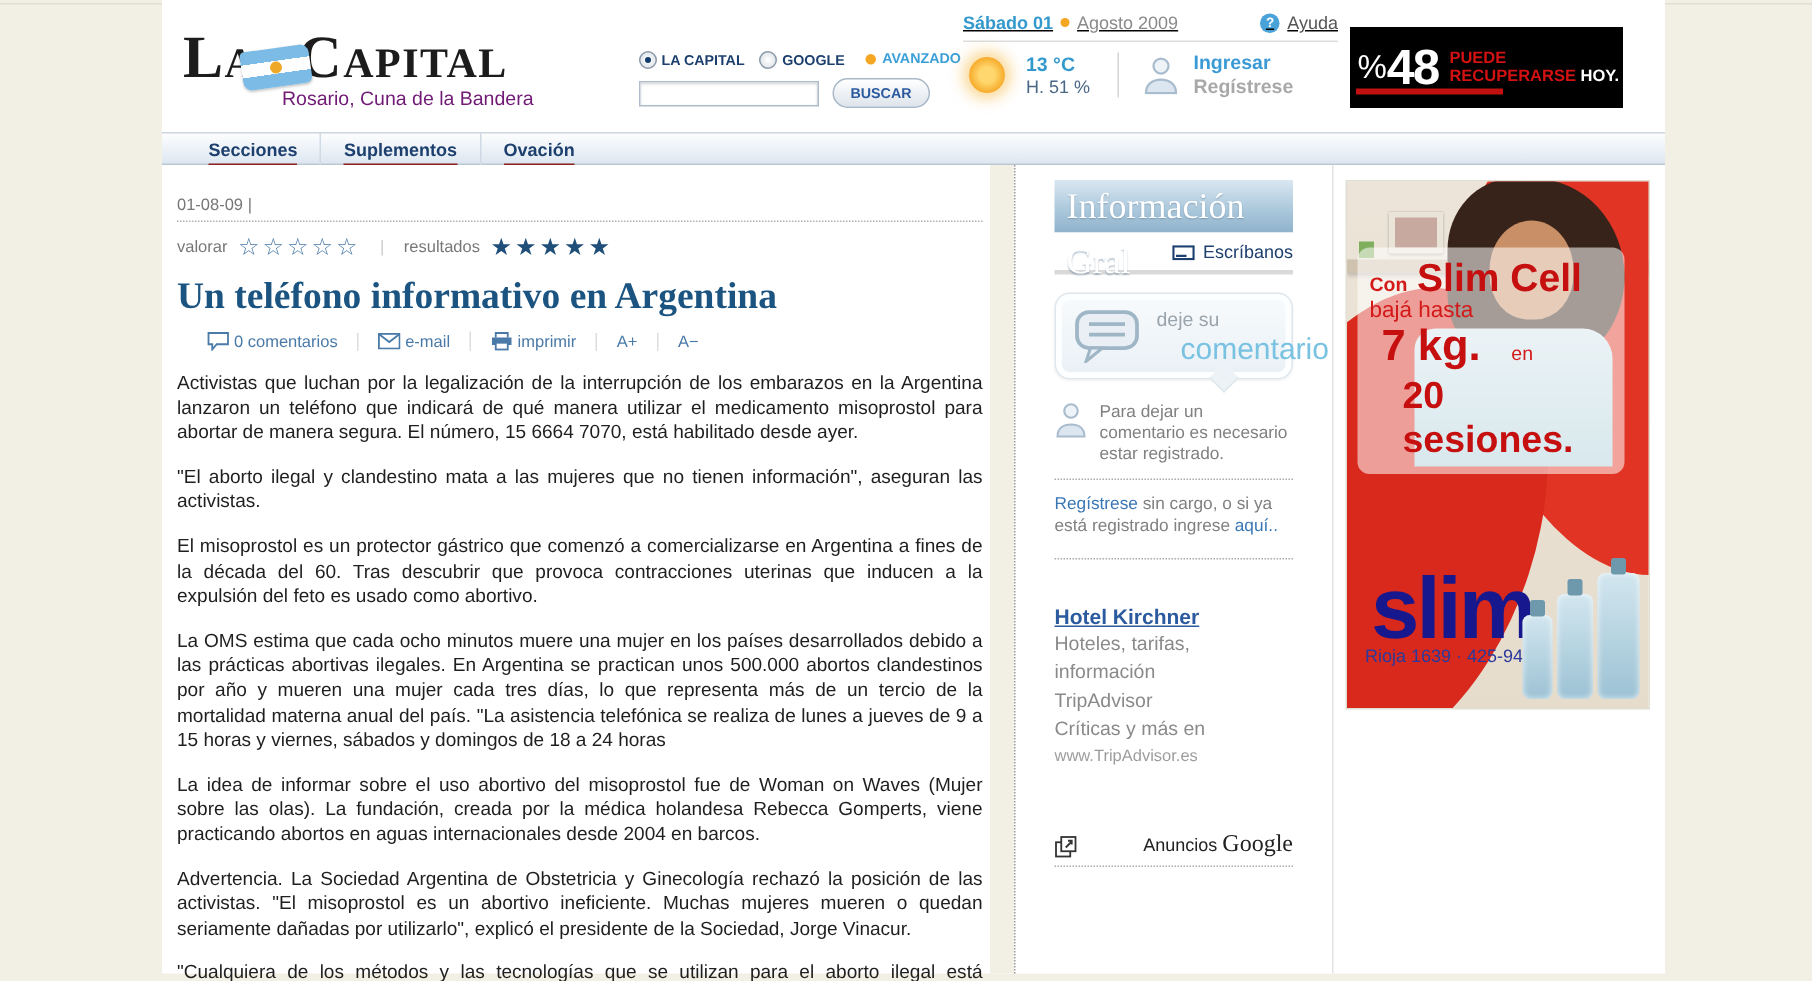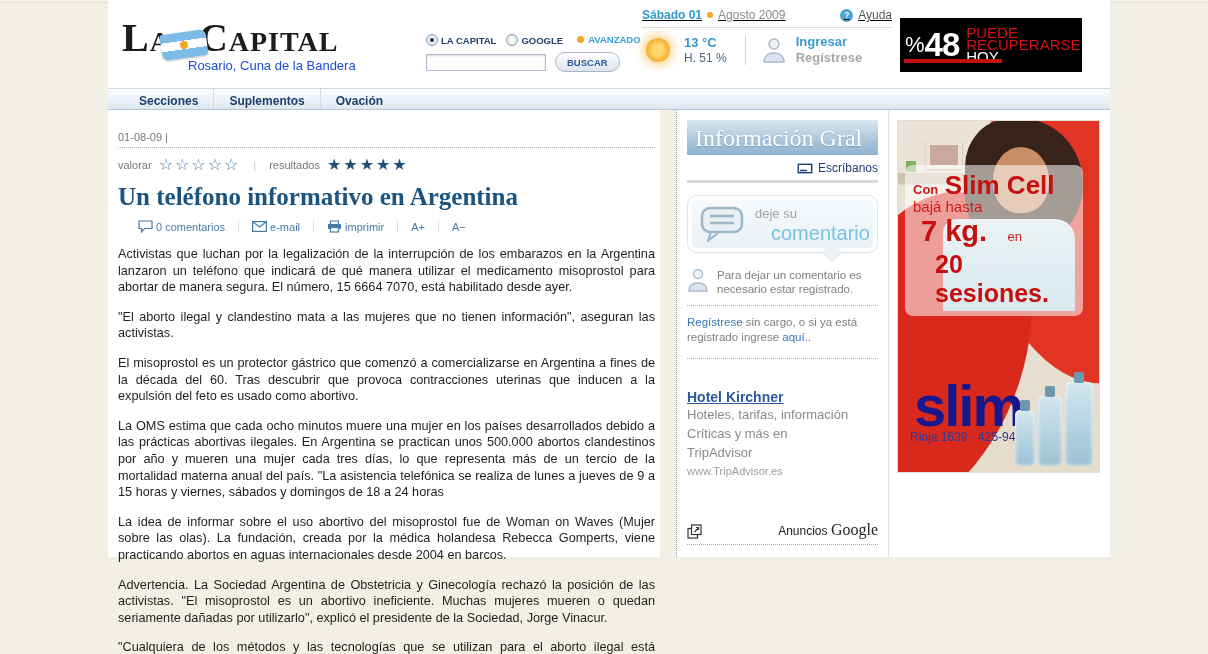--- a/index.html
+++ b/index.html
@@ -10,21 +10,21 @@
   #content { position:absolute; left:108px; top:0; width:1002px; height:654px; }
 
   
   .site-header { position:relative; height:88px; background:#fff; }
   .logo { position:absolute; left:14px; top:14px; cursor:pointer; white-space:nowrap; }
   .logo-text { font-family:"Liberation Serif", serif; font-weight:bold; font-size:40px; color:#1c1c1c; font-variant:small-caps; letter-spacing:1px; }
   .flag { display:inline-block; width:46px; height:26px; margin:0 -8px 4px -10px; vertical-align:middle; transform:rotate(-8deg);
           background:linear-gradient(180deg,#7cbbe6 0 33%,#fefefe 33% 66%,#7cbbe6 66% 100%);
           border-radius:3px 6px 4px 6px; position:relative; box-shadow:0 1px 2px rgba(0,0,0,.25); }
   .flag::after { content:""; position:absolute; left:19px; top:9px; width:8px; height:8px; border-radius:50%; background:#f0a828; }
-  .tagline { position:absolute; left:80px; top:58px; color:#1d4ed8; font-size:13px; }
+  .tagline { position:absolute; left:80px; top:58px; color:#701a75; font-size:13px; }
 
   .search { position:absolute; left:318px; top:22px; }
   .radio-row { display:flex; align-items:flex-start; font-size:9.5px; font-weight:bold; color:#1c3f6e;margin-top:12px; }
   .radio { width:12px; height:12px; border-radius:50%; border:1px solid #8a99a8; background:radial-gradient(#fff,#d8dee4); margin-right:3px; position:relative; }
   .radio.sel::after { content:""; position:absolute; left:3px; top:3px; width:4px; height:4px; border-radius:50%; background:#123c6b; }
   .radio-opt { display:flex; align-items:center; margin-right:10px; cursor:pointer; }
   .adv { display:flex; align-items:center; margin-left:4px; cursor:pointer; color:#3ba0d8; }
   .orange-dot { width:7px; height:7px; border-radius:50%; background:#f5a623; margin-right:4px; }
   .input-row { margin-top:6px; display:flex; align-items:center; gap:9px; }
   .search-input { width:120px; height:17px; border:1px solid #aebccc; box-shadow:inset 0 1px 2px rgba(0,0,0,.18); font-size:11px; padding:1px 3px; }
@@ -43,35 +43,35 @@
   .temp { color:#3399cc; font-weight:bold; font-size:13px; }
   .hum { color:#4a6785; font-size:12px; margin-top:1px; }
   .vdiv { width:1px; height:30px; background:#d5d5d5; margin:0 16px 0 18px; }
   .acct { margin-left:10px; }
   .login { color:#3a9ad5; font-weight:bold; font-size:13px; cursor:pointer; }
   .register { color:#a8a8a8; font-weight:bold; font-size:13px; cursor:pointer; margin-top:1px; }
 
   .promo { position:absolute; left:792px; top:18px; width:182px; height:54px; background:#000; color:#fff; cursor:pointer; display:flex; align-items:center; padding-left:5px; }
   .promo-pct { font-size:22px; }
   .promo-num { font-size:33px; font-weight:bold; letter-spacing:-1px; }
-  .promo-txt { margin-left:7px; font-size:15px; font-weight:normal; line-height:12px; }
+  .promo-txt { margin-left:7px; font-size:11px; font-weight:bold; line-height:12px; }
   .promo-red { color:#d41111; }
   .promo-bar { position:absolute; left:4px; bottom:9px; width:98px; height:4px; background:#c11010; }
 
   
   .navbar { height:22px; background:linear-gradient(#fdfdfe,#dde7f1); border-top:1px solid #cdd8e4; border-bottom:1px solid #b9c6d4; display:flex; align-items:center; padding-left:16px; }
   .nav-item { padding:4px 15px 2px; cursor:pointer; }
   .nav-item + .nav-item { border-left:1px solid #cfdae5; }
   .nav-item span { color:#1c3f6e; font-weight:bold; font-size:12px; border-bottom:2px solid #8b2323; padding-bottom:2px; }
 
   
-  .main { position:relative; height:447px; background:#fff; }
+  .main { position:relative; height:539px; background:#fff; }
   .article-col { position:absolute; left:0; top:0; bottom:0; width:552px; padding:0 5px 0 10px; }
   .gutter { position:absolute; left:552px; top:0; bottom:0; width:16px; background:#f2efe4; }
-  .sidebar { position:absolute; left:568px; top:0; bottom:0; width:213px; border-left:1px dotted #999; border-right:1px solid #e3e3e3; background:#fff; padding:0 10px; }
+  .sidebar { position:absolute; left:568px; top:0; bottom:0; width:213px; border-left:1px dotted #999; border-right:1px solid #e3e3e3; background:#fff; padding:0 26px; }
 
   .art-date { margin-top:21px; padding-bottom:4px; border-bottom:1px dotted #b0b0b0; color:#777; font-size:11px; }
   .stars-row { margin-top:7px; display:flex; align-items:center; gap:7px; font-size:11px; color:#777; }
   .stars-user { color:#4a7aa8; font-size:16px; letter-spacing:2px; cursor:pointer; }
   .stars-result { color:#1f4e79; font-size:16px; letter-spacing:2px; }
   .star-sep { color:#ccc; margin:0 6px; }
   h1.title { margin-top:9px; font-family:"Liberation Serif", serif; font-size:25px; color:#1b5480; font-weight:bold; }
   .toolbar { margin-top:9px; display:flex; align-items:center; font-size:11px; color:#4a7aa8; }
   .tb-item { display:flex; align-items:center; gap:3px; cursor:pointer;padding-left:20px; }
   .tb-item + .tb-item { margin-left:13px; padding-left:13px; border-left:1px solid #ddd; }
@@ -289,22 +289,22 @@
         <span>Para dejar un comentario es necesario estar registrado.</span>
       </div>
 
       <div class="sb-register">
         <span class="sb-link">Regístrese</span><span> sin cargo, o si ya está registrado ingrese </span><span class="sb-link">aquí..</span>
       </div>
 
       <div class="sb-googlead">
         <div class="ga-title">Hotel Kirchner</div>
         <div class="ga-line">Hoteles, tarifas, información</div>
+        <div class="ga-line">TripAdvisor</div>
         <div class="ga-line">Críticas y más en</div>
-        <div class="ga-line">TripAdvisor</div>
         <div class="ga-url">www.TripAdvisor.es</div>
       </div>
 
       <div class="ga-footer">
         <svg class="icon-svg" width="15" height="15" viewBox="0 0 15 15">
           <rect x="1" y="4.5" width="9.5" height="9.5" fill="none" stroke="#333" stroke-width="1.2"></rect>
           <rect x="4.5" y="1" width="9.5" height="9.5" fill="#fff" stroke="#333" stroke-width="1.2"></rect>
           <path d="M7.5 8l4-4M9 3.5h2.5V6" stroke="#333" fill="none" stroke-width="1.2"></path>
         </svg>
         <span class="ga-brandrow">

